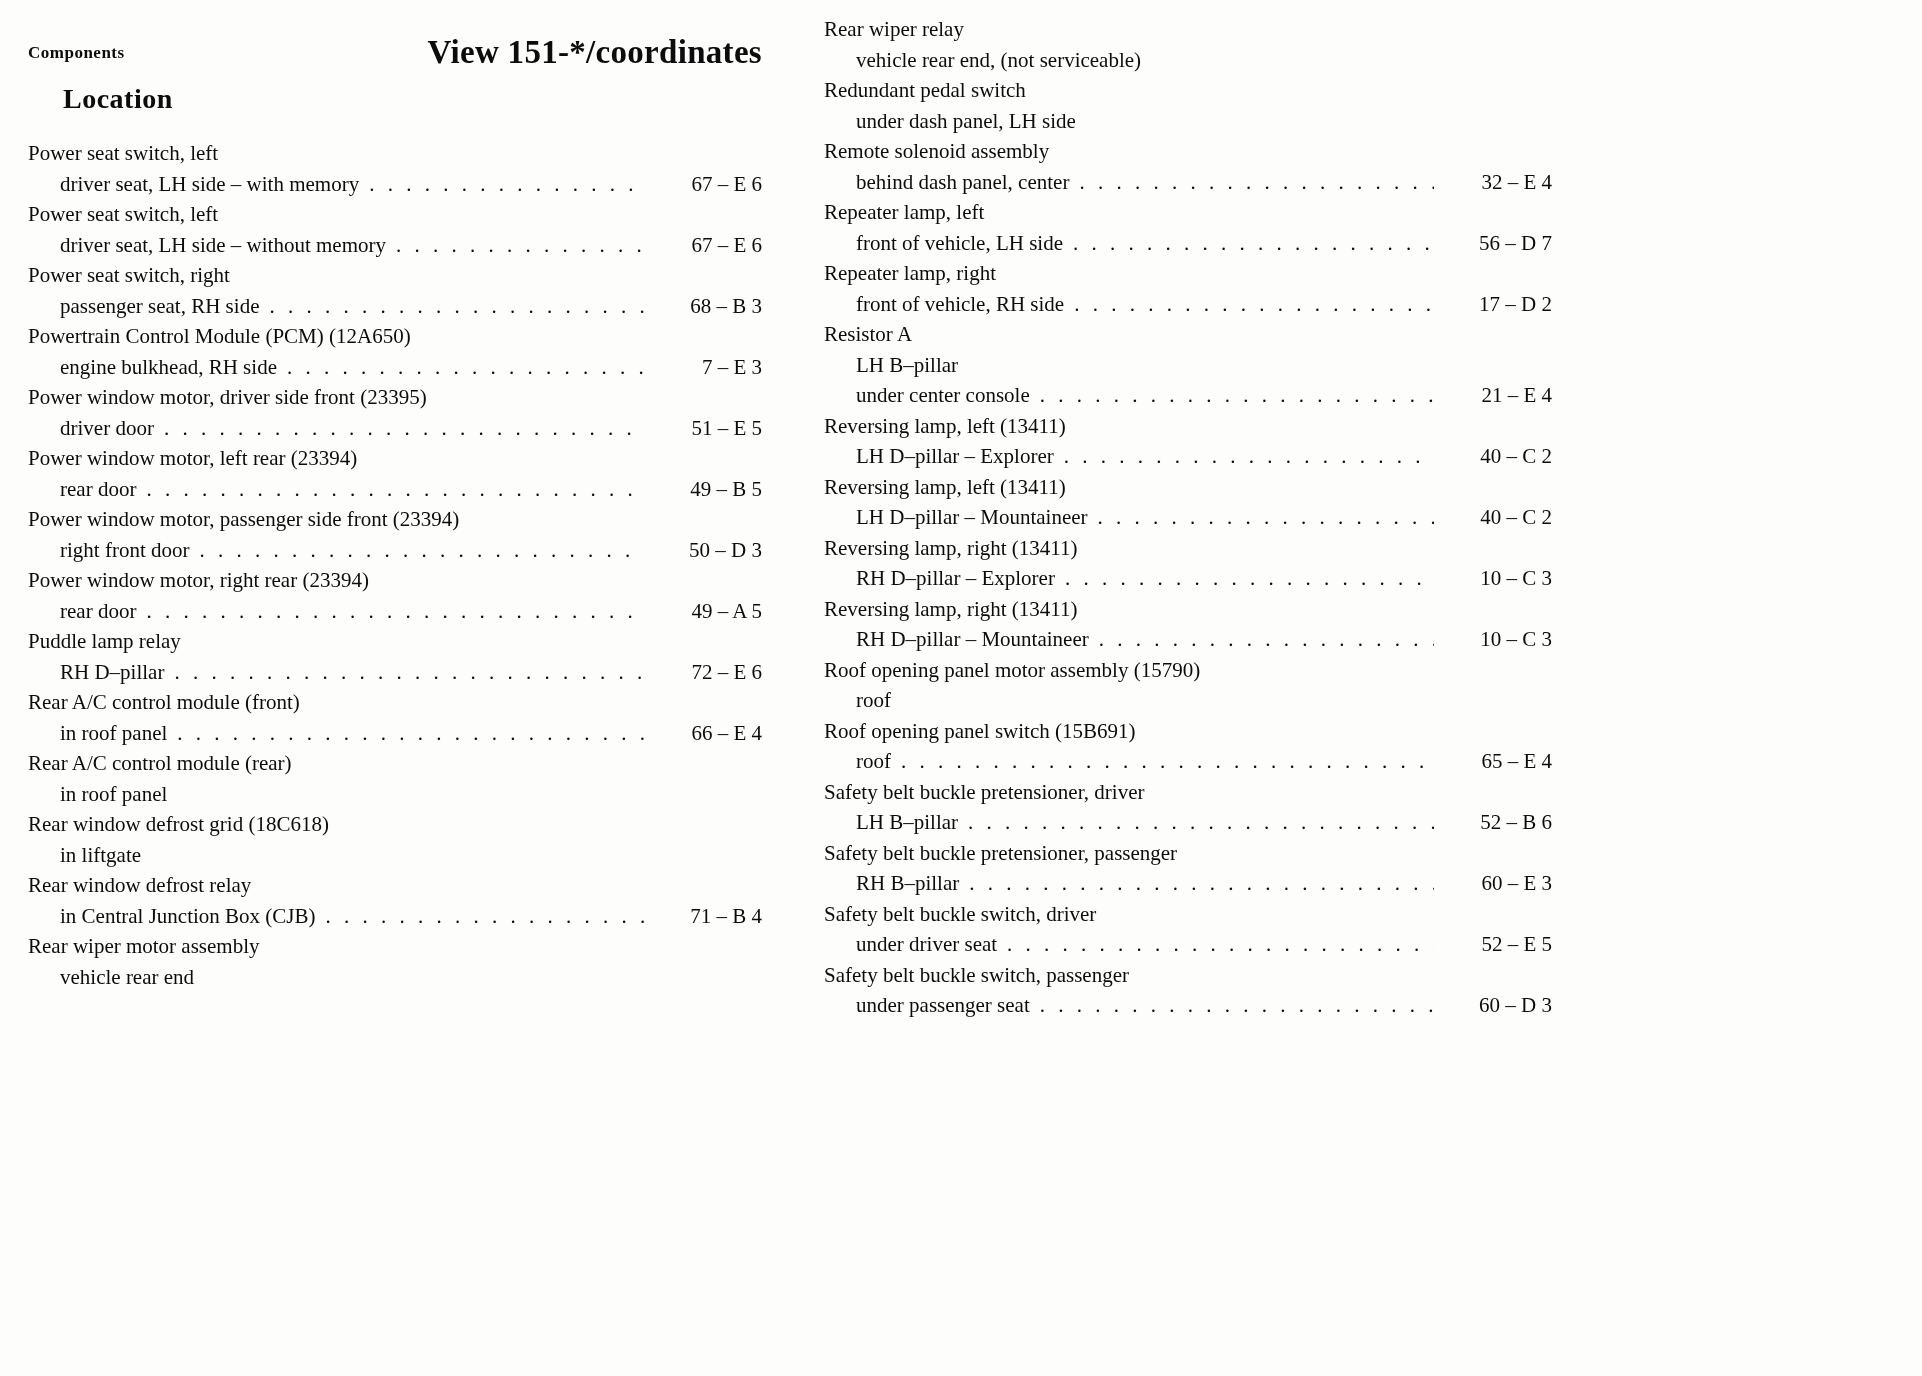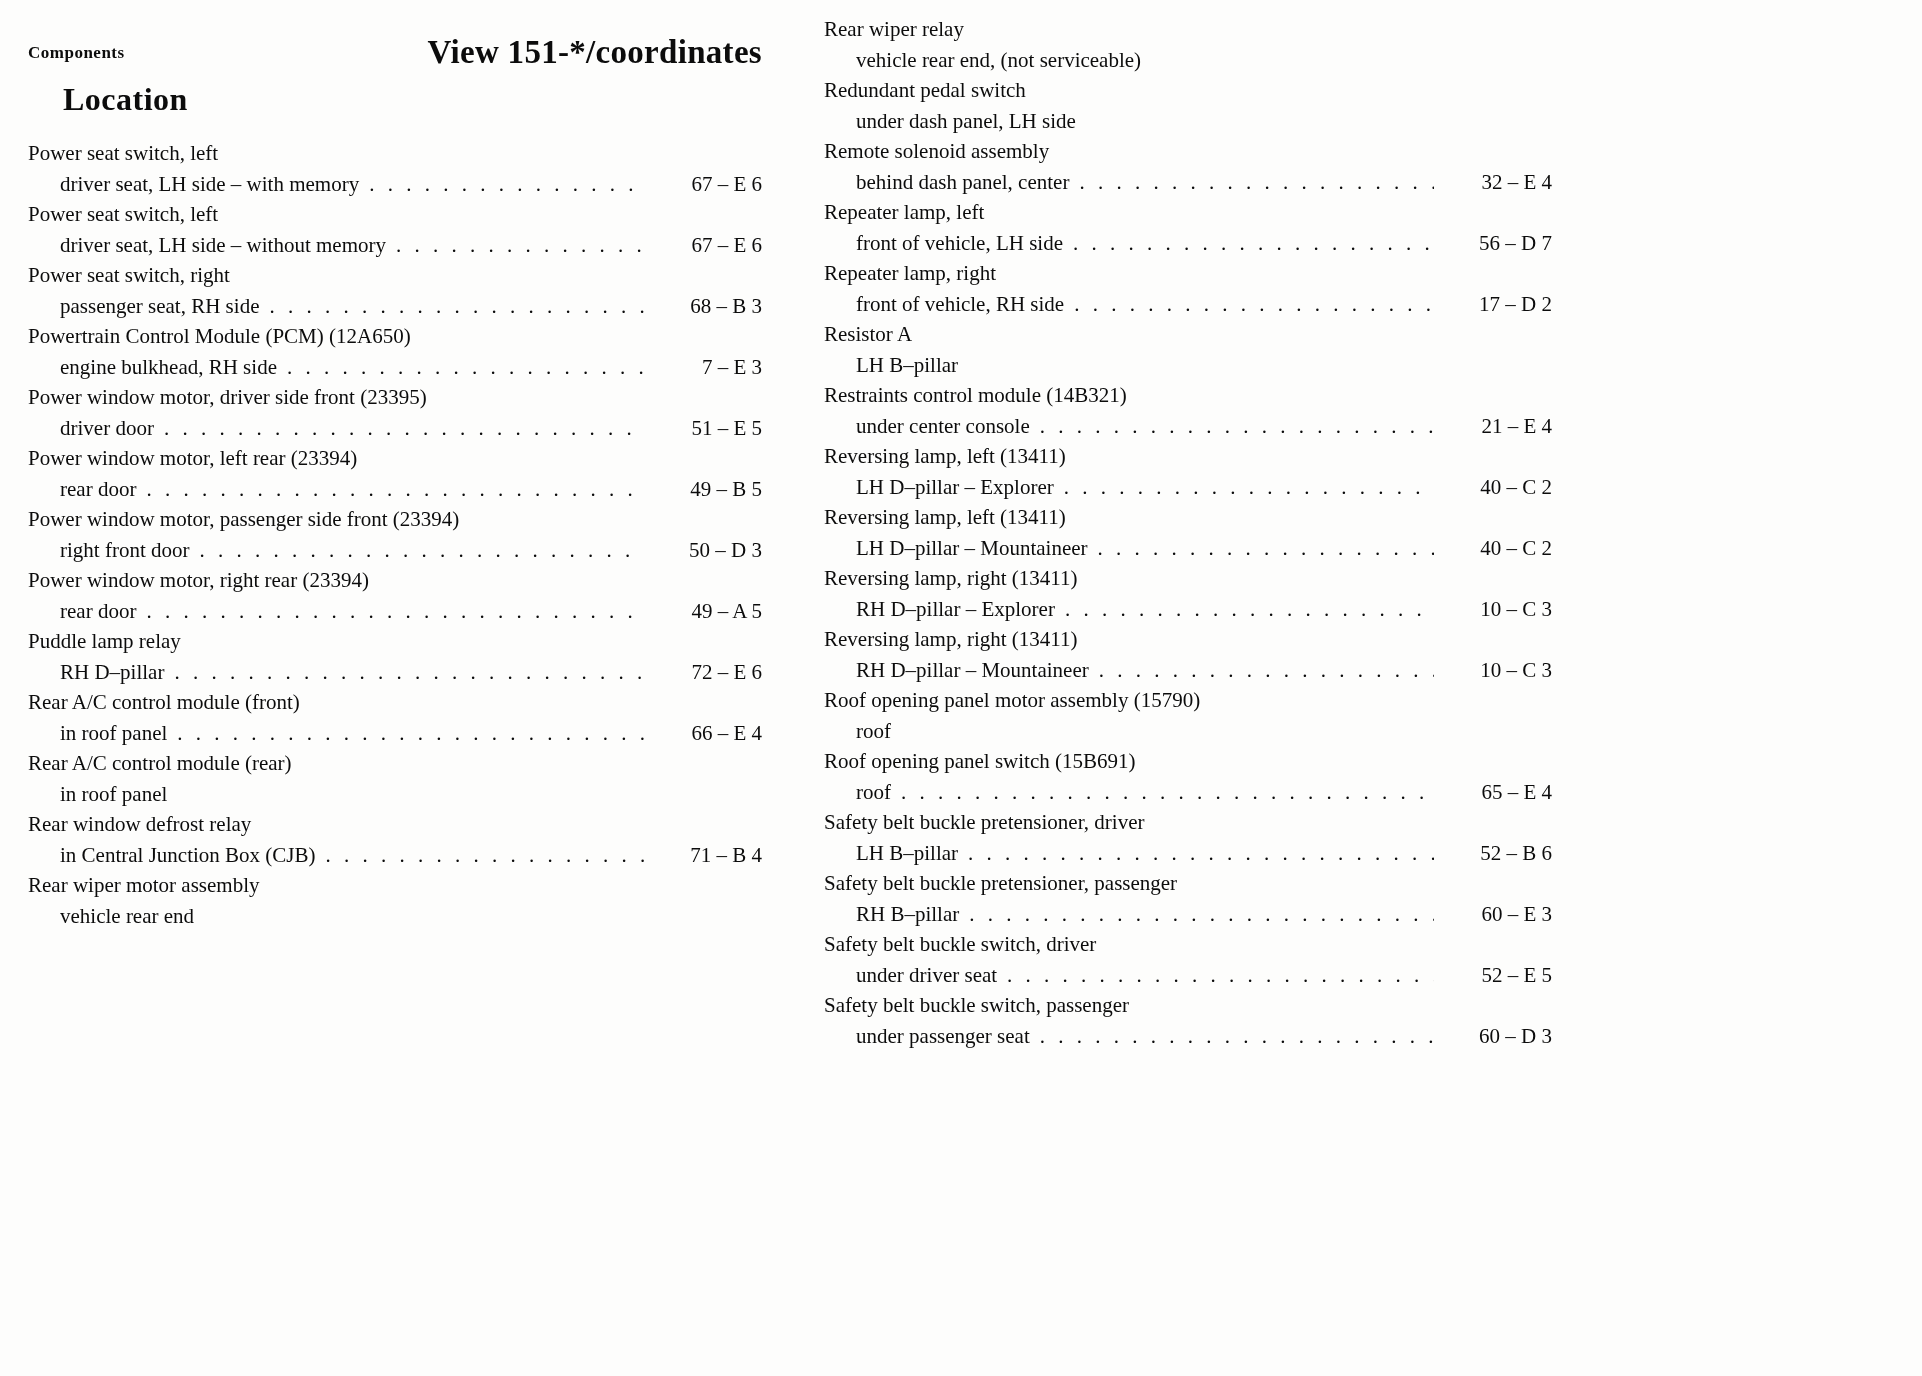--- a/index.html
+++ b/index.html
@@ -34,21 +34,21 @@
     padding-top: 22px;
     margin-bottom: 22px;
   }
   .hdr-components {
     font-size: 17px;
     font-weight: bold;
     line-height: 34px;
     letter-spacing: 0.5px;
   }
   .hdr-location {
-    font-size: 32px;
+    font-size: 28px;
     font-weight: bold;
     line-height: 34px;
     margin-top: 12px;
     padding-left: 35px;
     letter-spacing: 0.5px;
   }
   .view-title {
     font-size: 33px;
     font-weight: bold;
     line-height: 32px;
@@ -199,20 +199,28 @@
   <div class="entry no-coord">
     <div class="name">Rear A/C control module (rear)</div>
     <div class="loc-line">
       <span class="loc">in roof panel</span>
       <span class="dots"></span>
 
     </div>
   </div>
 
 
+  <div class="entry no-coord">
+    <div class="name">Rear window defrost grid (18C618)</div>
+    <div class="loc-line">
+      <span class="loc">in liftgate</span>
+      <span class="dots"></span>
+
+    </div>
+  </div>
 
   <div class="entry">
     <div class="name">Rear window defrost relay</div>
     <div class="loc-line">
       <span class="loc">in Central Junction Box (CJB)</span>
       <span class="dots"></span>
       <span class="coord">71 – B 4</span>
     </div>
   </div>
 
@@ -277,21 +285,20 @@
   <div class="entry no-coord">
     <div class="name">Resistor A</div>
     <div class="loc-line">
       <span class="loc">LH B–pillar</span>
       <span class="dots"></span>
 
     </div>
   </div>
 
   <div class="entry">
-    <div class="name">Restraints control module (14B321)</div>
     <div class="loc-line">
       <span class="loc">under center console</span>
       <span class="dots"></span>
       <span class="coord">21 – E 4</span>
     </div>
   </div>
 
   <div class="entry">
     <div class="name">Reversing lamp, left (13411)</div>
     <div class="loc-line">

